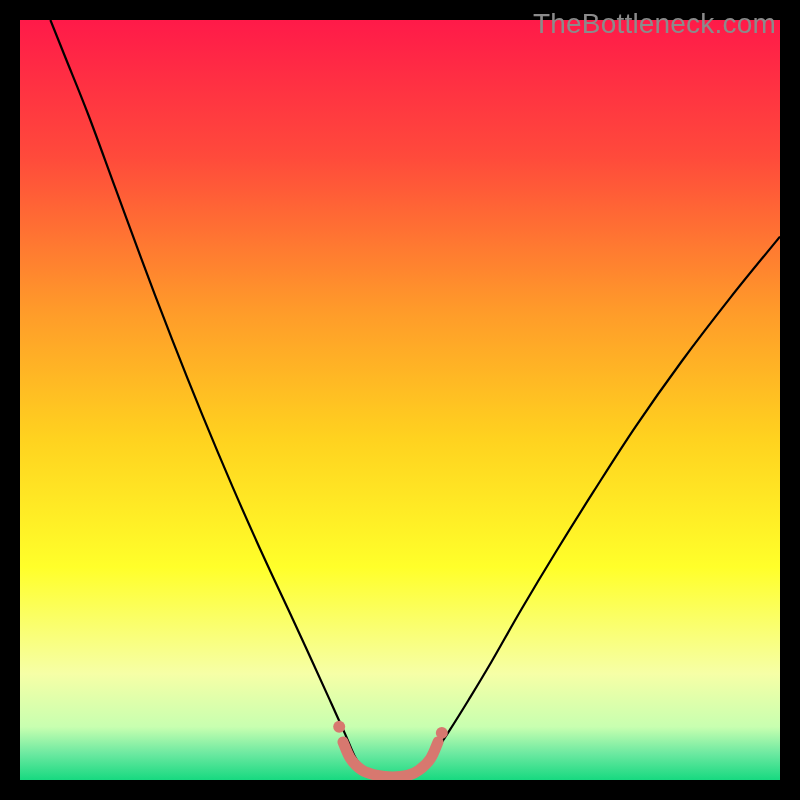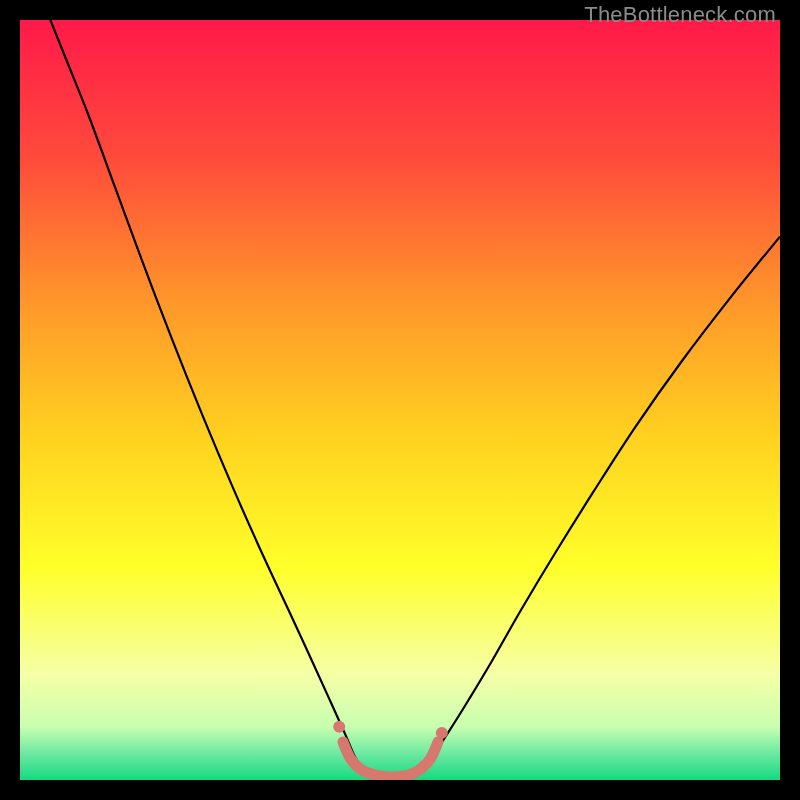--- a/index.html
+++ b/index.html
@@ -21,25 +21,25 @@
   svg.plot {
     position: absolute;
     left: 0;
     top: 0;
     width: 760px;
     height: 760px;
     display: block;
   }
   .watermark {
     position: absolute;
-    top: 2px;
+    top: 8px;
     right: 24px;
     color: #8b8b8b;
     font-family: Arial, Helvetica, sans-serif;
-    font-size: 22px;
+    font-size: 28px;
     letter-spacing: 0.2px;
     user-select: none;
   }
 </style>
 </head>
 <body>
 
 <div class="frame">
   <svg class="plot" viewBox="0 0 760 760" preserveAspectRatio="none">
     <defs>

